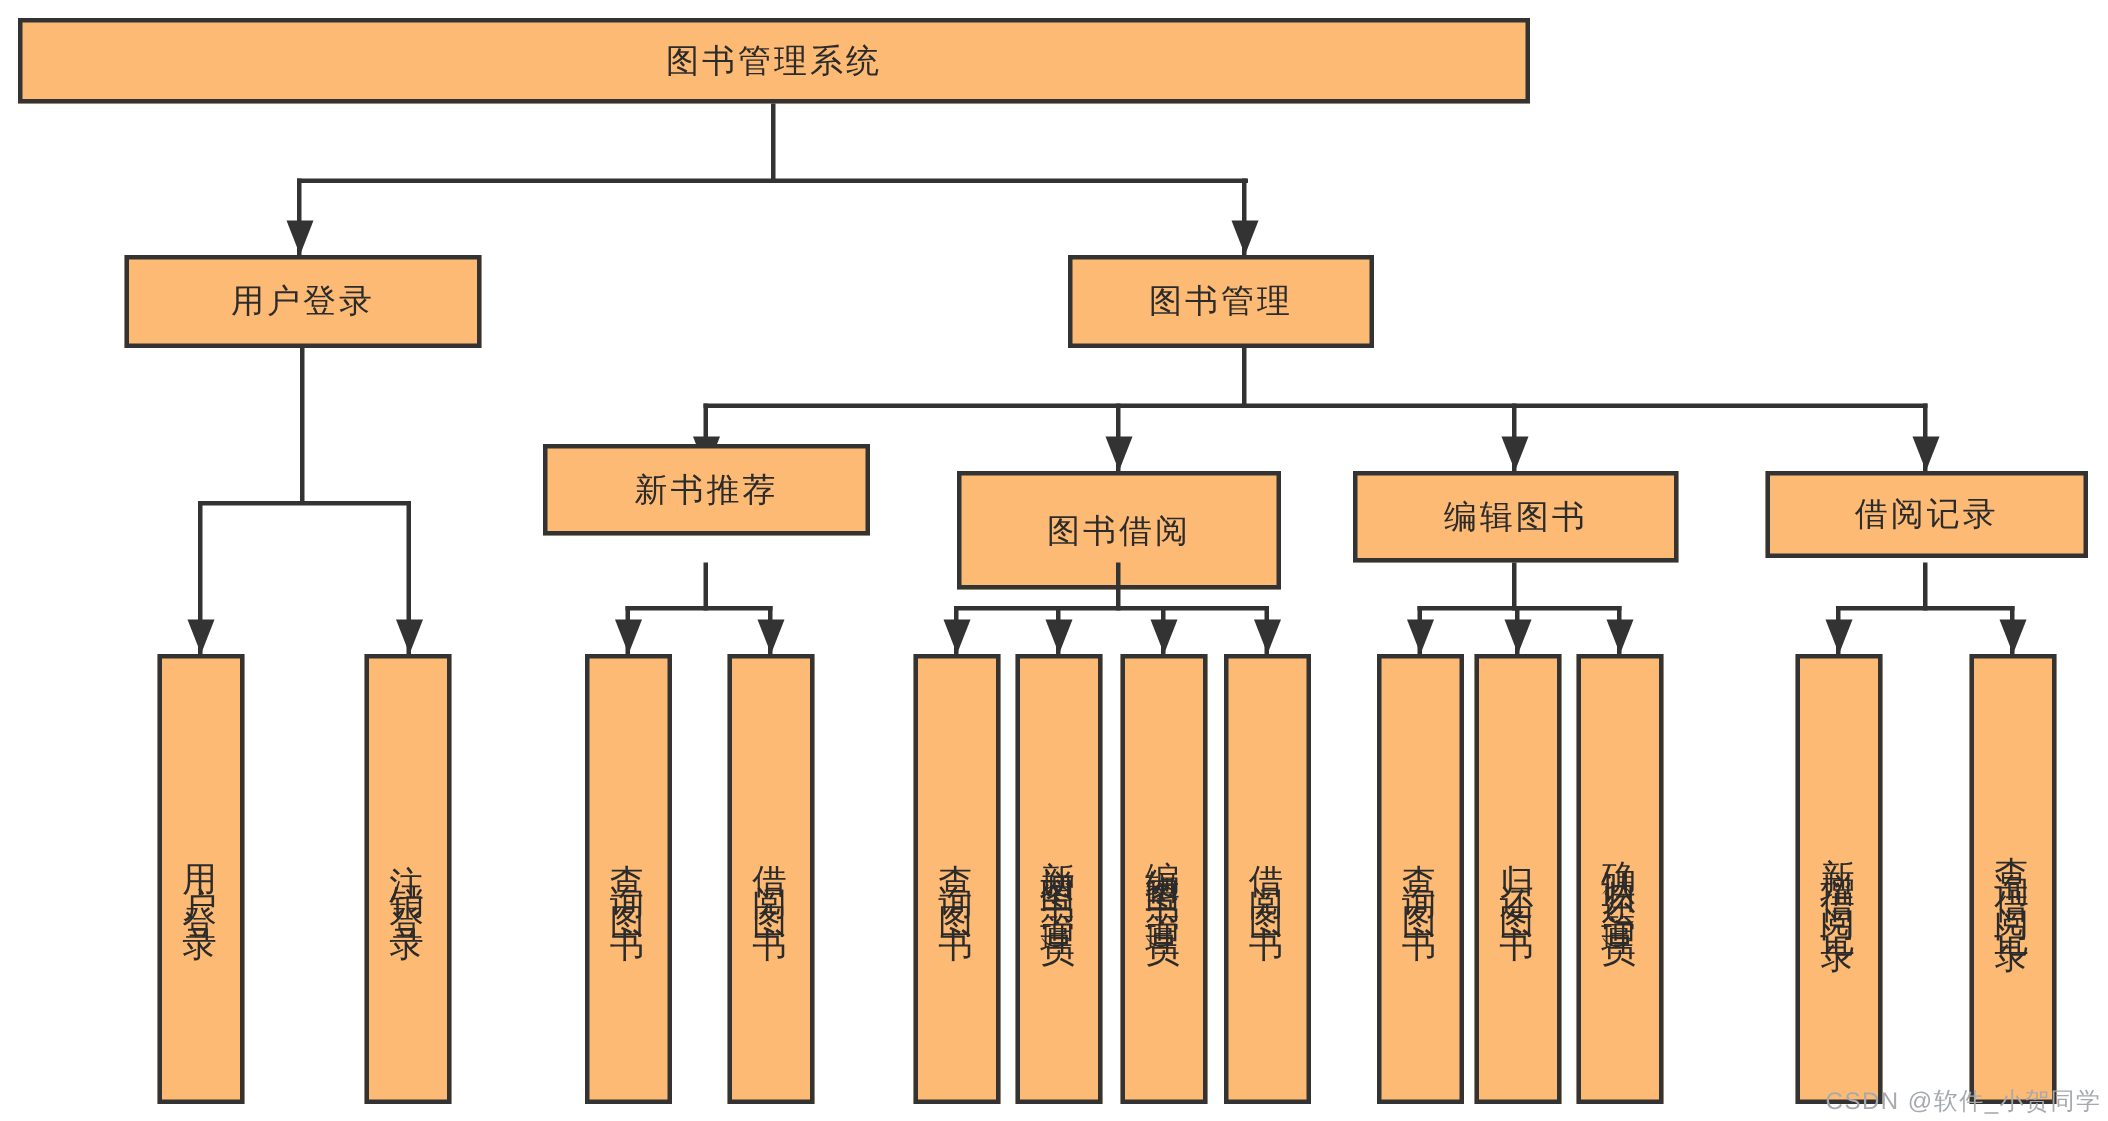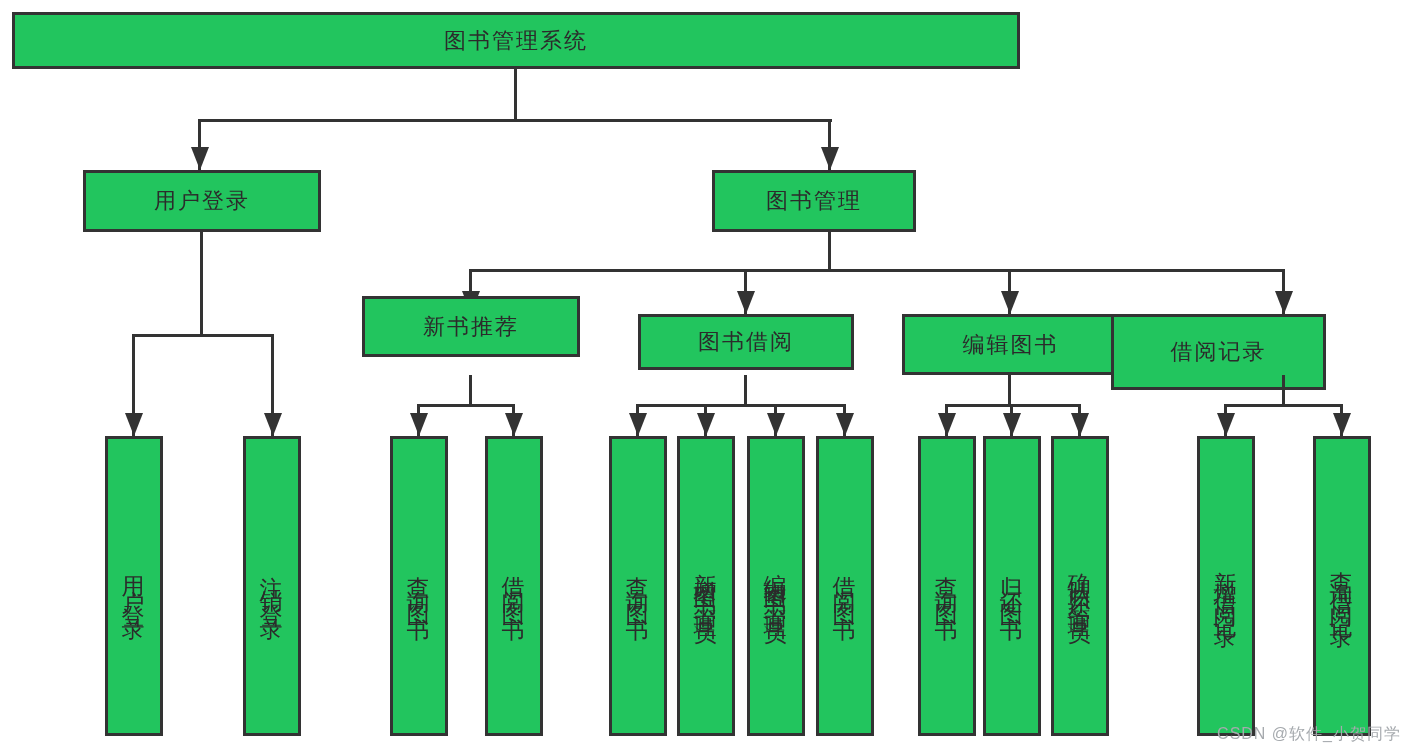--- a/index.html
+++ b/index.html
@@ -14,21 +14,21 @@
     width:1405px;
     height:747px;
     background:var(--bg);
     overflow:hidden;
     font-family:"Liberation Sans",sans-serif;
   }
   .box{
     position:absolute;
     box-sizing:border-box;
     border:3px solid var(--line);
-    background:#22c55e;
+    background:#fdba74;
     display:flex;
     align-items:center;
     justify-content:center;
   }
   .hlabel{
     font-size:22px;
     color:var(--text);
     letter-spacing:2px;
     white-space:nowrap;
   }
@@ -93,27 +93,27 @@
   <div class="vline" style="left:828px;top:232px;height:40px"></div>
   <div class="hline" style="left:469px;top:269px;width:816px"></div>
   <div class="stem" style="left:469px;top:269px;height:45px"></div>
   <div class="stem" style="left:744px;top:269px;height:45px"></div>
   <div class="stem" style="left:1008px;top:269px;height:45px"></div>
   <div class="stem" style="left:1282px;top:269px;height:45px"></div>
 
   <div class="box" style="left:362px;top:296px;width:218px;height:61px">
     <span class="hlabel">新书推荐</span>
   </div>
-  <div class="box" style="left:638px;top:314px;width:216px;height:56px">
+  <div class="box" style="left:638px;top:314px;width:216px;height:79px">
     <span class="hlabel">图书借阅</span>
   </div>
   <div class="box" style="left:902px;top:314px;width:217px;height:61px">
     <span class="hlabel">编辑图书</span>
   </div>
-  <div class="box" style="left:1111px;top:314px;width:215px;height:76px">
+  <div class="box" style="left:1177px;top:314px;width:215px;height:58px">
     <span class="hlabel">借阅记录</span>
   </div>
 
   <div class="vline" style="left:469px;top:375px;height:32px"></div>
   <div class="hline" style="left:417px;top:404px;width:98px"></div>
   <div class="stem" style="left:417px;top:404px;height:32px"></div>
   <div class="stem" style="left:512px;top:404px;height:32px"></div>
 
   <div class="vline" style="left:744px;top:375px;height:32px"></div>
   <div class="hline" style="left:636px;top:404px;width:210px"></div>

